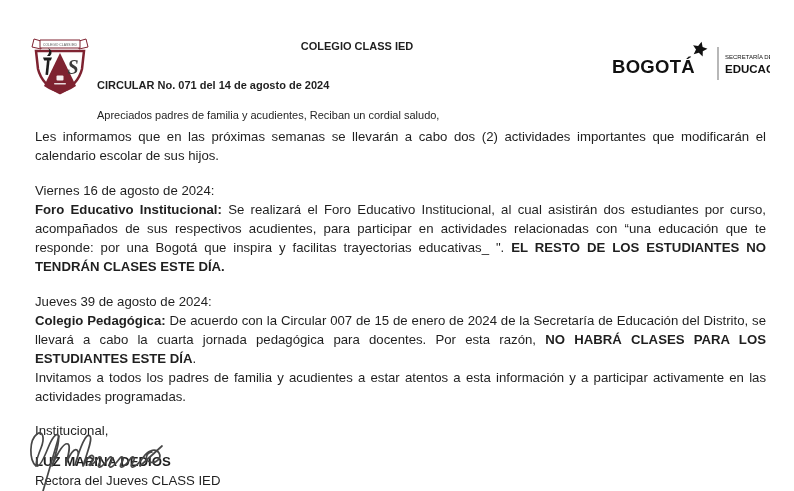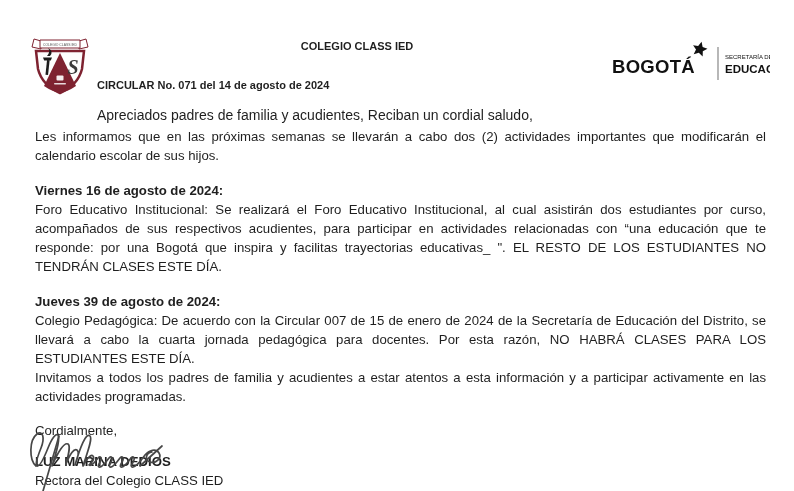--- a/index.html
+++ b/index.html
@@ -4,26 +4,26 @@
 <style>
   html,body{margin:0;padding:0;background:#fff;}
   .doc{
     position:relative;width:794px;height:491px;background:#ffffff;overflow:hidden;
     font-family:"Liberation Sans",sans-serif;color:#1f1f1f;
   }
   .crest{position:absolute;left:28px;top:36px;width:64px;height:60px;}
   .hdr-center{position:absolute;left:97px;top:39px;width:520px;}
   .org{font-size:11px;font-weight:700;text-align:center;line-height:14px;}
   .circ{font-size:11px;font-weight:700;margin-top:25px;line-height:14px;}
-  .salut{font-size:14px;margin-top:15px;line-height:17px;}
+  .salut{font-size:11px;margin-top:15px;line-height:17px;}
   .bogota{position:absolute;left:612px;top:40px;width:158px;height:46px;}
   .content{position:absolute;left:35px;top:127px;width:731px;font-size:13.2px;line-height:19px;text-align:justify;}
   .content p{margin:0;}
-  .content p.heading{margin-top:16px;font-weight:700;text-align:left;}
-  .b{font-weight:400;}
+  .content p.heading{margin-top:16px;font-weight:400;text-align:left;}
+  .b{font-weight:700;}
   .vale{margin-top:15px !important;text-align:left !important;}
   .signer{font-weight:700;margin-top:12px !important;text-align:left !important;}
   .stitle{text-align:left !important;}
   .sig{position:absolute;left:28px;top:424px;width:152px;height:78px;z-index:2;}
   .sig path{stroke:#474747;stroke-width:1.7;fill:none;stroke-linecap:round;stroke-linejoin:round;}
 </style>
 </head>
 <body>
 
 <div class="doc">
@@ -67,23 +67,23 @@
     <p>Les informamos que en las próximas semanas se llevarán a cabo dos (2) actividades importantes que modificarán el calendario escolar de sus hijos.</p>
 
     <p class="heading">Viernes 16 de agosto de 2024:</p>
     <p><span class="b">Foro Educativo Institucional:</span><span> Se realizará el Foro Educativo Institucional, al cual asistirán dos estudiantes por curso, acompañados de sus respectivos acudientes, para participar en actividades relacionadas con “una educación que te responde: por una Bogotá que inspira y facilitas trayectorias educativas_ ". </span><span class="b">EL RESTO DE LOS ESTUDIANTES NO TENDRÁN CLASES ESTE DÍA.</span></p>
 
     <p class="heading">Jueves 39 de agosto de 2024:</p>
     <p><span class="b">Colegio Pedagógica:</span><span> De acuerdo con la Circular 007 de 15 de enero de 2024 de la Secretaría de Educación del Distrito, se llevará a cabo la cuarta jornada pedagógica para docentes. Por esta razón, </span><span class="b">NO HABRÁ CLASES PARA LOS ESTUDIANTES ESTE DÍA</span><span>.</span></p>
 
     <p>Invitamos a todos los padres de familia y acudientes a estar atentos a esta información y a participar activamente en las actividades programadas.</p>
 
-    <p class="vale">Cordialmente,</p>
+    <p class="vale">Institucional,</p>
     <p class="signer">LUZ MARINA DEDIOS</p>
-    <p class="stitle">Rectora del Colegio CLASS IED</p>
+    <p class="stitle">Rectora del Jueves CLASS IED</p>
   </div>
 
   <svg class="sig" viewBox="0 0 152 78" aria-hidden="true">
     <path d="M8,42 C1,36 1,16 9,10 C15,6 17,14 13,24 C9,34 7,41 9,42 C12,43 16,34 20,24 C24,14 28,9 30,11 C32,14 28,30 24,42 C30,28 36,18 40,20 C43,22 40,32 38,40 C42,30 46,24 49,26 C52,28 49,36 47,41 C52,24 58,8 62,12 C65,15 58,32 55,42 C59,34 63,30 65,32 C67,34 64,39 61,41 C63,43 67,38 70,34 C72,32 74,33 73,36 C72,39 69,42 71,43 C74,44 78,38 81,34 C83,32 85,33 84,36 C83,39 80,42 82,43 C85,44 89,38 92,34 C94,32 96,33 95,36 C94,39 91,42 93,43 C96,44 100,38 103,34 C105,32 107,33 106,36 C105,39 102,42 104,43 C108,44 113,36 117,31 C121,26 128,24 131,29 C134,34 128,40 122,38 C116,36 118,29 124,28"></path>
     <path d="M134,22 L112,42"></path>
     <path d="M31,12 L13,74"></path>
   </svg>
 
 </div>
 

